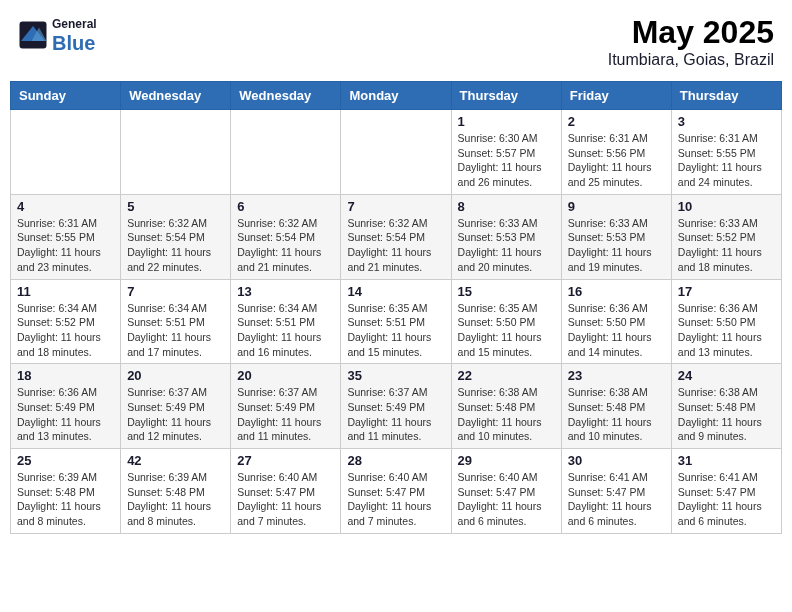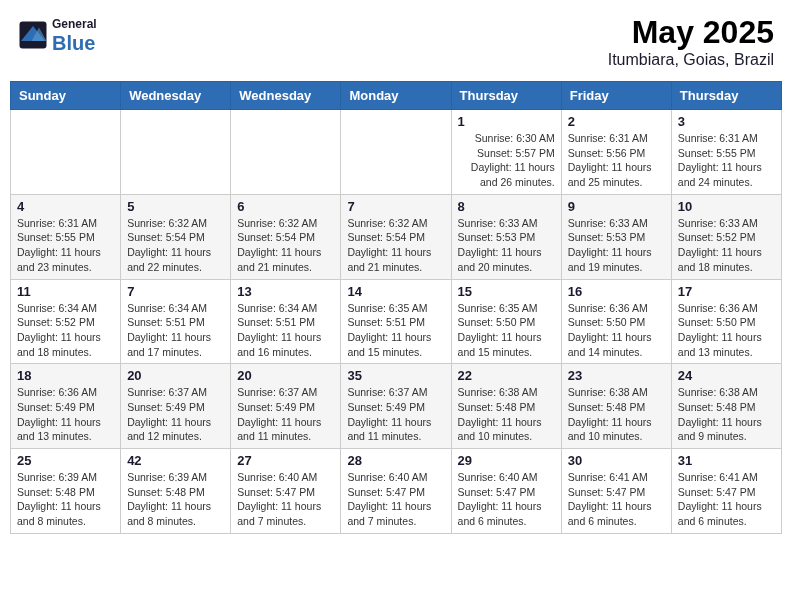--- a/index.html
+++ b/index.html
@@ -117,21 +117,21 @@
     </tr>
   </thead>
   <tbody id="calendar-body">
   <tr class="row-odd">
         <td class="empty-cell"></td>
         <td class="empty-cell"></td>
         <td class="empty-cell"></td>
         <td class="empty-cell"></td>
         <td>
           <span class="day-number">1</span>
-          <div class="day-info" style="white-space: pre-line; text-align: right;">Sunrise: 6:30 AM
+          <div class="day-info" style="white-space: pre-line;">Sunrise: 6:30 AM
 Sunset: 5:57 PM
 Daylight: 11 hours and 26 minutes.</div>
         </td>
         <td>
           <span class="day-number">2</span>
           <div class="day-info" style="white-space: pre-line;">Sunrise: 6:31 AM
 Sunset: 5:56 PM
 Daylight: 11 hours and 25 minutes.</div>
         </td>
         <td>

